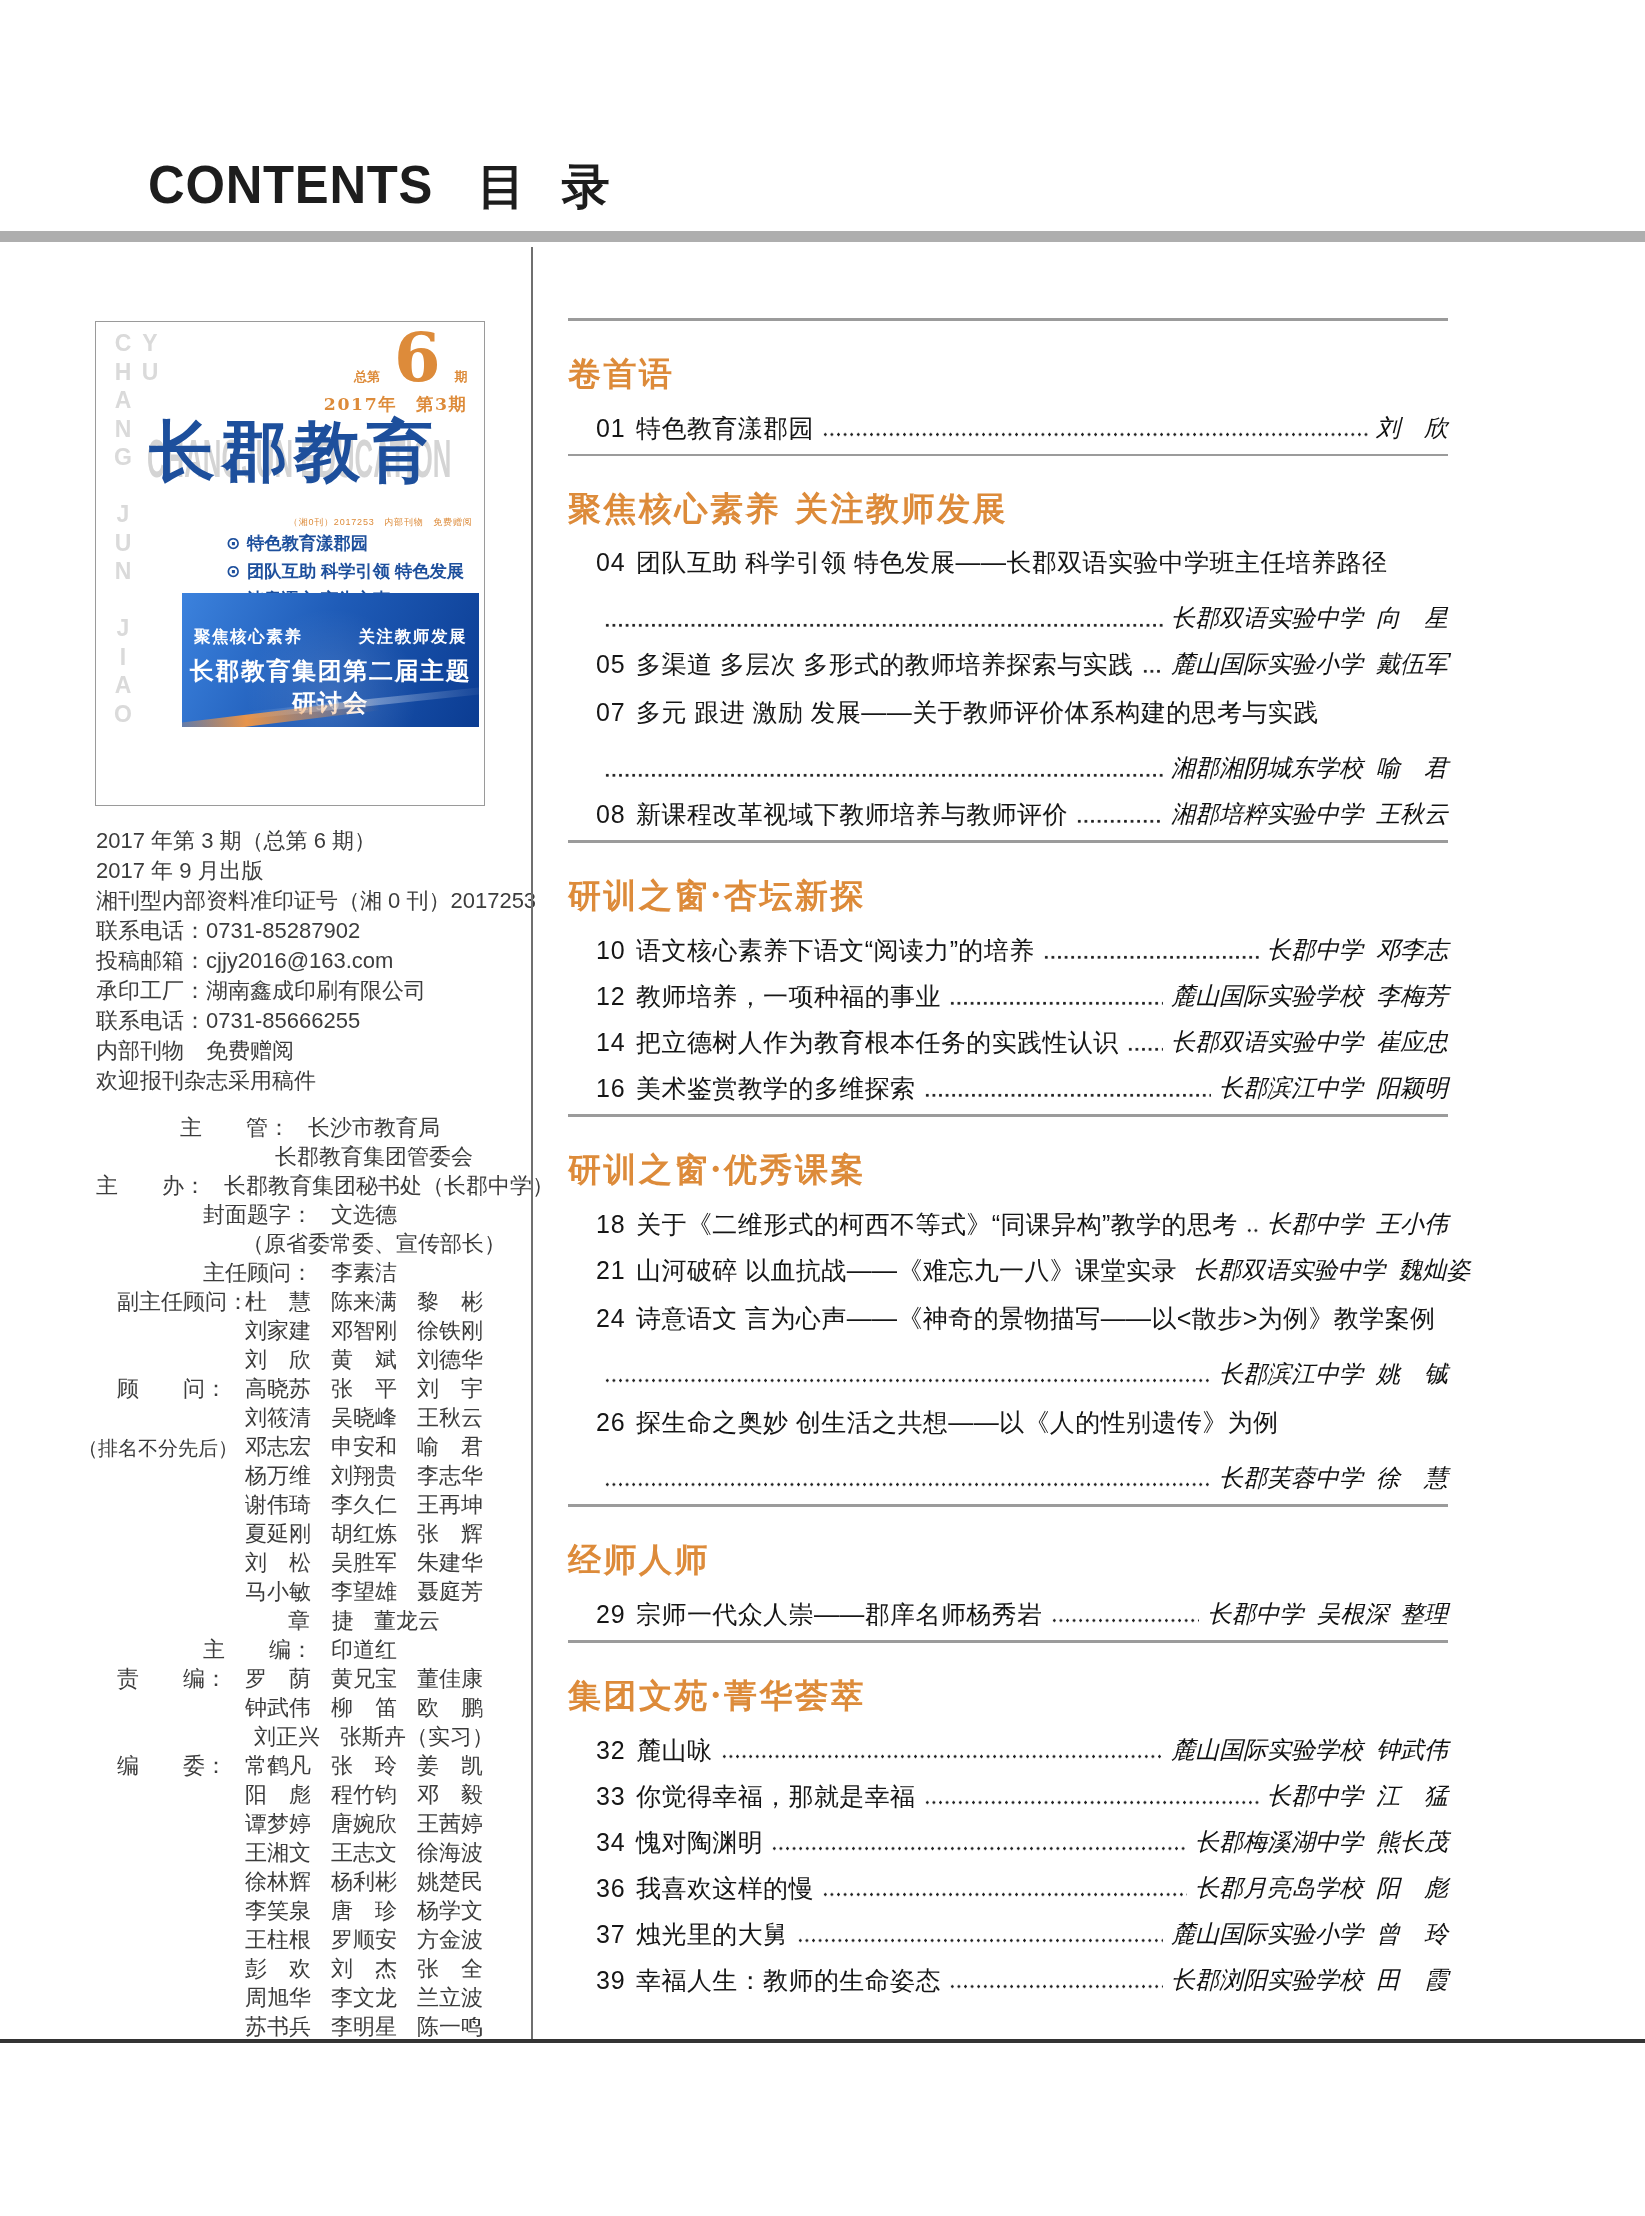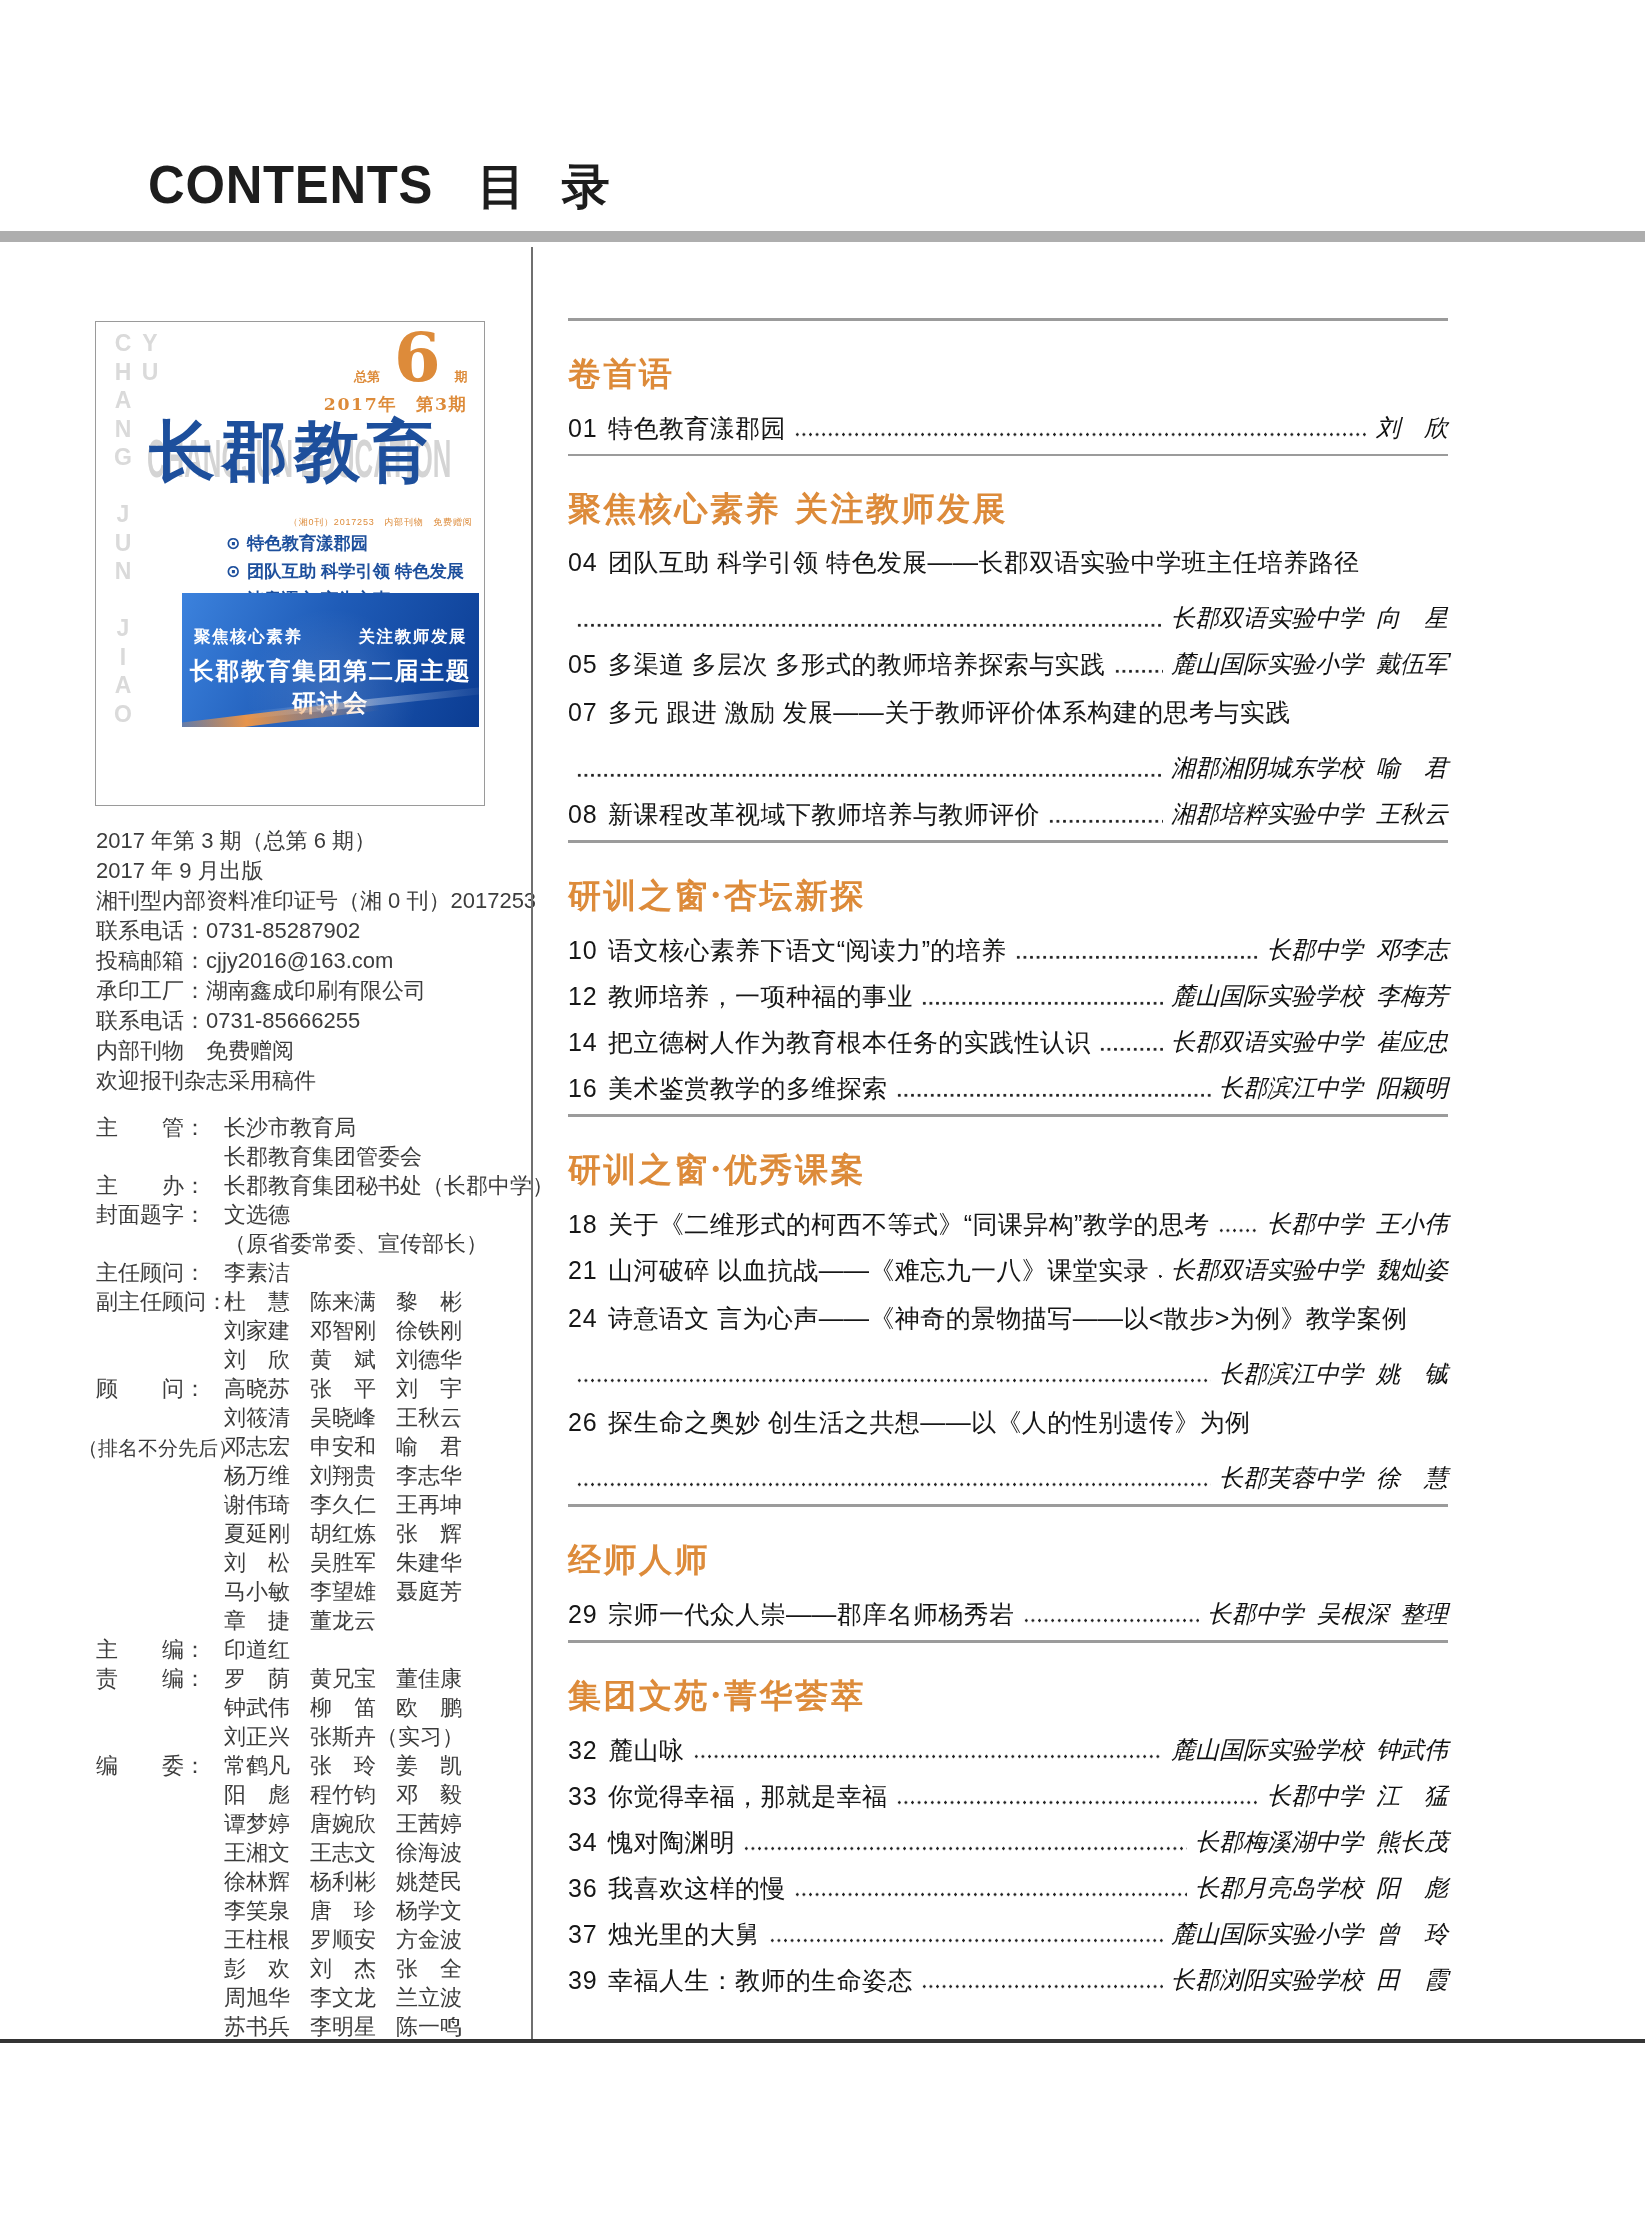--- a/index.html
+++ b/index.html
@@ -47,32 +47,32 @@
          font-size:15.6px;letter-spacing:6.6px;}
   .banner-streak1{position:absolute;left:-25px;bottom:3.3px;width:75%;height:11.5px;
          background:linear-gradient(90deg,rgba(232,148,74,0),#e8944a 40%,rgba(232,148,74,0));transform:rotate(-7deg);}
   .banner-streak2{position:absolute;right:-16.5px;bottom:21.4px;width:85%;height:6.6px;
          background:linear-gradient(90deg,rgba(255,255,255,0),rgba(255,255,255,.35),rgba(255,255,255,0));transform:rotate(-6deg);}
 
   
   .pubinfo{position:absolute;left:96px;top:826px;width:424px;color:#3c3c3c;}
   .pubinfo div{font-size:22px;line-height:30px;white-space:nowrap;}
   .staff{position:absolute;left:96px;top:1113px;width:428px;color:#3c3c3c;}
-  .staff-row{display:flex;font-size:22px;line-height:29px;white-space:nowrap;}
+  .staff-row{display:flex;font-size:22px;line-height:29px;white-space:nowrap;justify-content:center;}
   .staff-label{width:128px;flex:0 0 128px;}
   .staff-cell{display:inline-block;min-width:86px;}
   .staff-note{position:absolute;left:-18px;font-size:20px;color:#3c3c3c;white-space:nowrap;}
 
   
   .toc{position:absolute;left:568px;top:318px;width:880px;}
   .rule{height:2.5px;background:#9b9b9b;}
   .toc-section{padding-bottom:12px;}
   .sec-head{margin:33px 0 0 0;font-family:"DejaVu Serif",serif;font-weight:bold;font-size:33px;
          line-height:39px;color:#dd8b3a;letter-spacing:2.5px;}
-  .entry{display:flex;align-items:flex-end;font-size:25px;line-height:28px;margin-top:18px;color:#161616;}
+  .entry{display:flex;align-items:flex-end;font-size:25px;line-height:28px;margin-top:18px;color:#161616;margin-left:28px;}
   .entry .num{margin-right:10.7px;letter-spacing:0.8px;}
   .entry .title{white-space:nowrap;letter-spacing:0.4px;}
   .entry .dots{flex:1;align-self:flex-end;height:7.4px;margin:0 8.2px 4.1px 8.2px;
          background-image:radial-gradient(circle,#222 1.3px,rgba(0,0,0,0) 1.5px);
          background-size:6.6px 6.6px;background-repeat:repeat-x;background-position:0 100%;}
   .entry .who{white-space:nowrap;font-family:"DejaVu Serif",serif;font-style:italic;font-size:24px;color:#101010;}
   .entry .who .school{margin-right:13px;}
   .entry .who .extra{margin-left:11.5px;}
   .entry.first{margin-top:20px;}
   .entry.second{margin-top:28px;}

